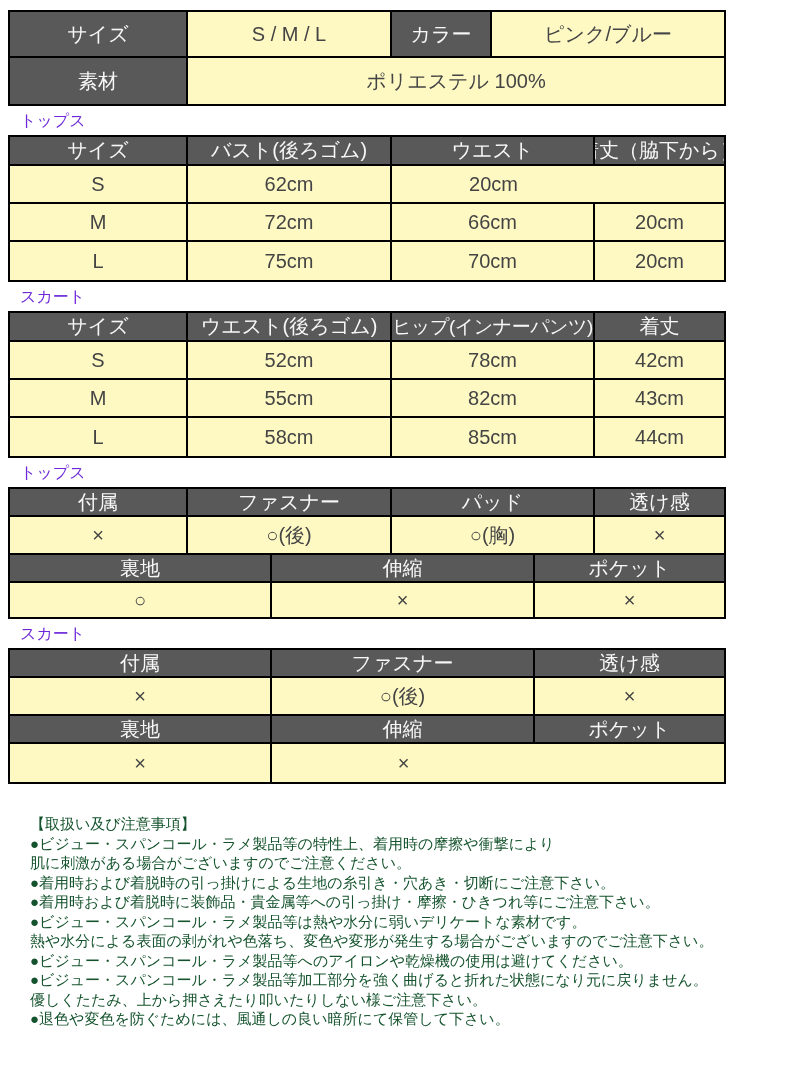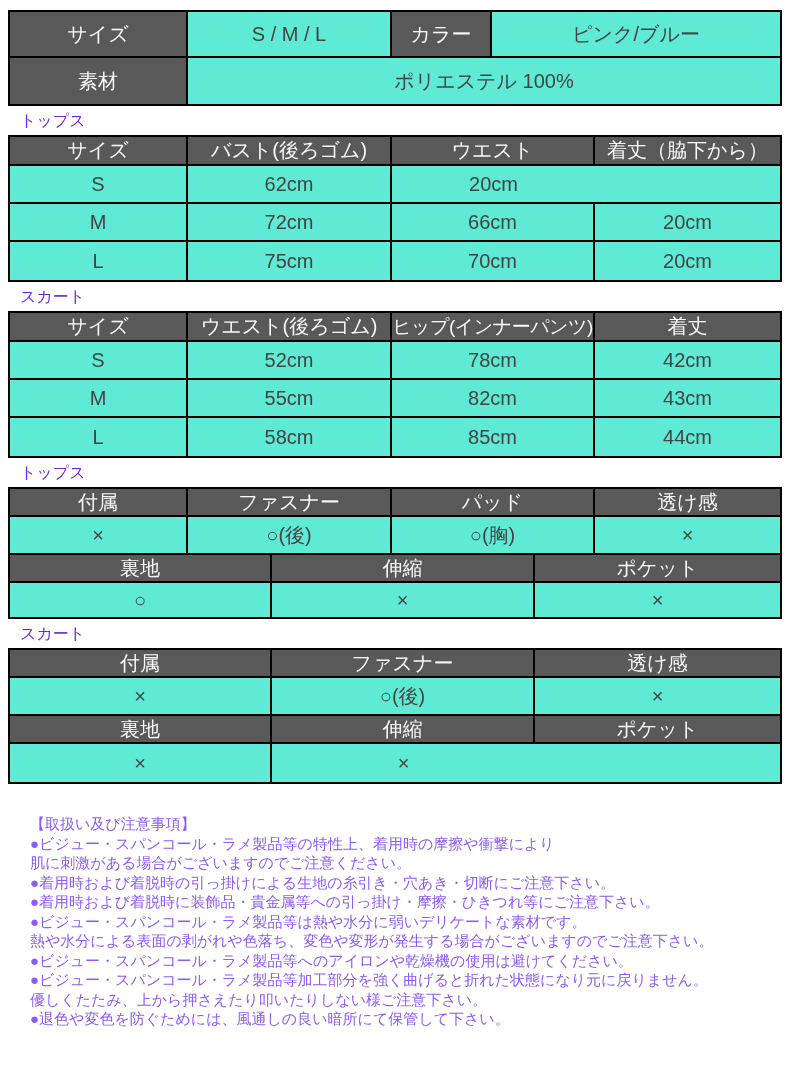--- a/index.html
+++ b/index.html
@@ -6,23 +6,23 @@
   html, body { margin: 0; padding: 0; }
   body {
     width: 800px; height: 1067px;
     background: #ffffff;
     font-family: "Liberation Sans", "DejaVu Sans", sans-serif;
     color: #404040;
   }
   .page { padding: 10px 7px 0 8px; }
 
   .tbl {
-    width: 774px;
+    width: 718px;
     border: 2px solid #000;
-    background: #5eead4;
+    background: #fef9c3;
   }
   .trow {
     display: grid;
     border-bottom: 2px solid #000;
   }
   .trow:last-child { border-bottom: none; }
   .cell {
     border-right: 2px solid #000;
     display: flex;
     align-items: center;
@@ -58,21 +58,21 @@
     color: #6d28d9;
     margin: 5px 0 4px 12px;
     line-height: 20px;
   }
 
   .notes {
     margin: 30px 0 0 22px;
     width: 748px;
     font-size: 15px;
     line-height: 19.5px;
-    color: #8b5cf6;
+    color: #14532d;
   }
   .notes div { white-space: nowrap; }
 </style>
 </head>
 <body>
 
 <div class="page">
 
   <div class="tbl">
     <div class="trow cols-info1 h46">

